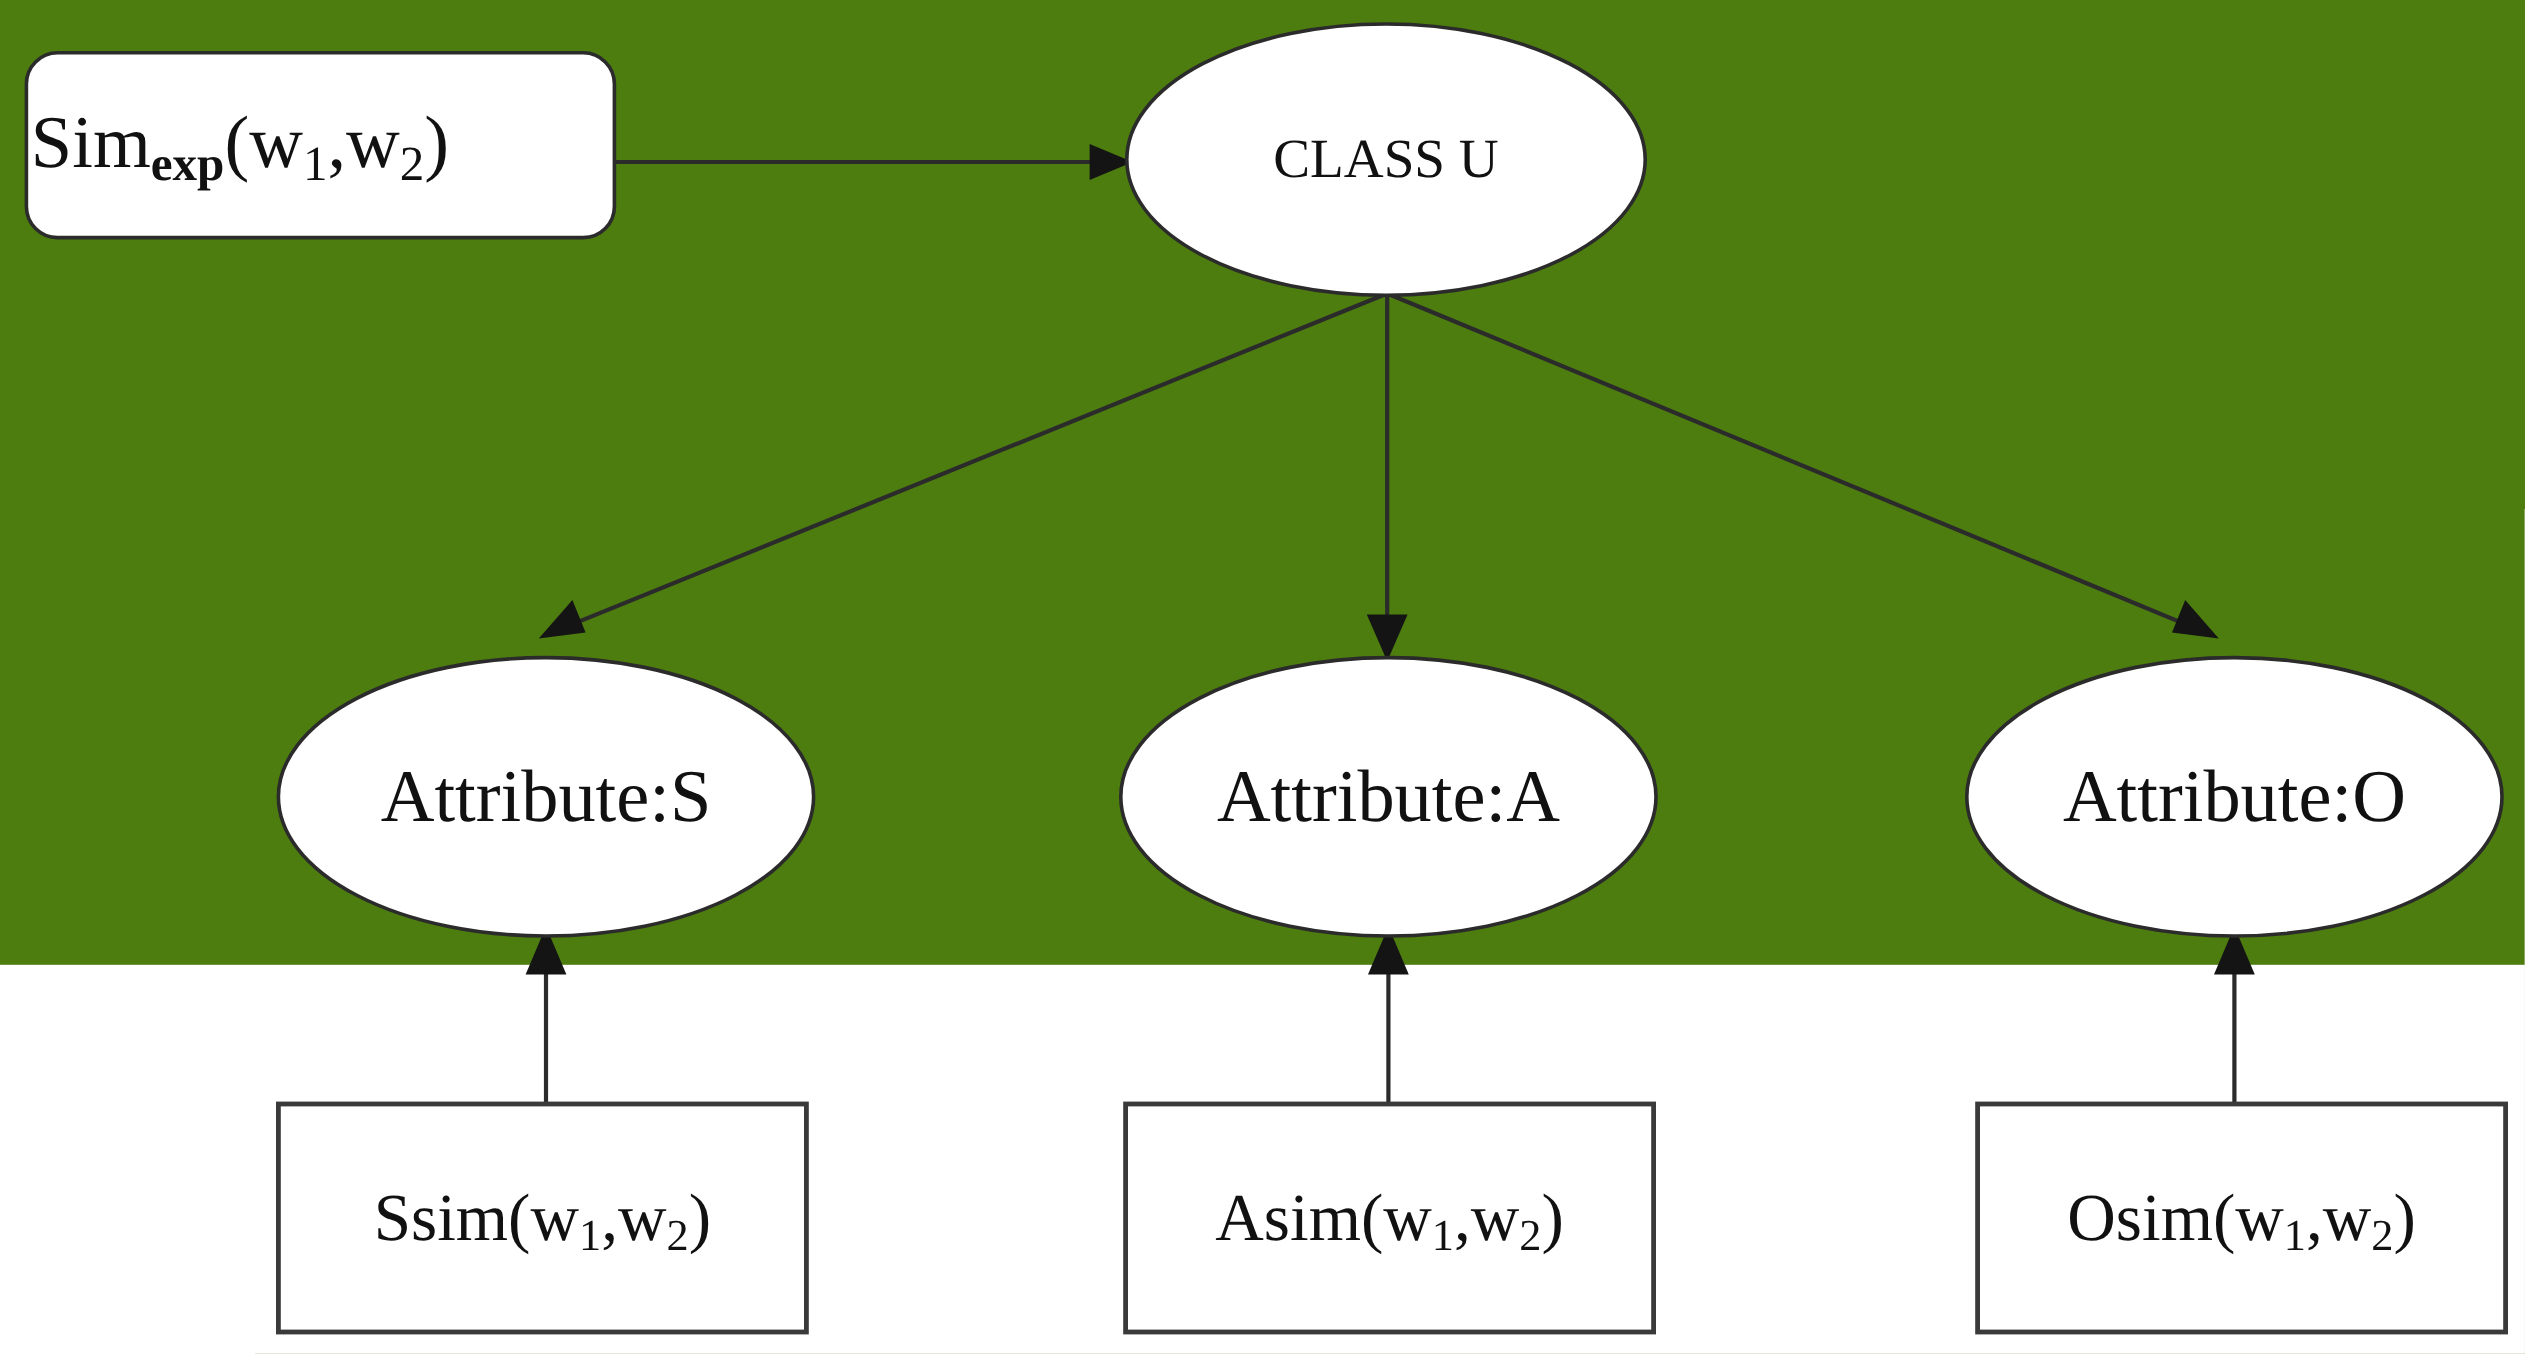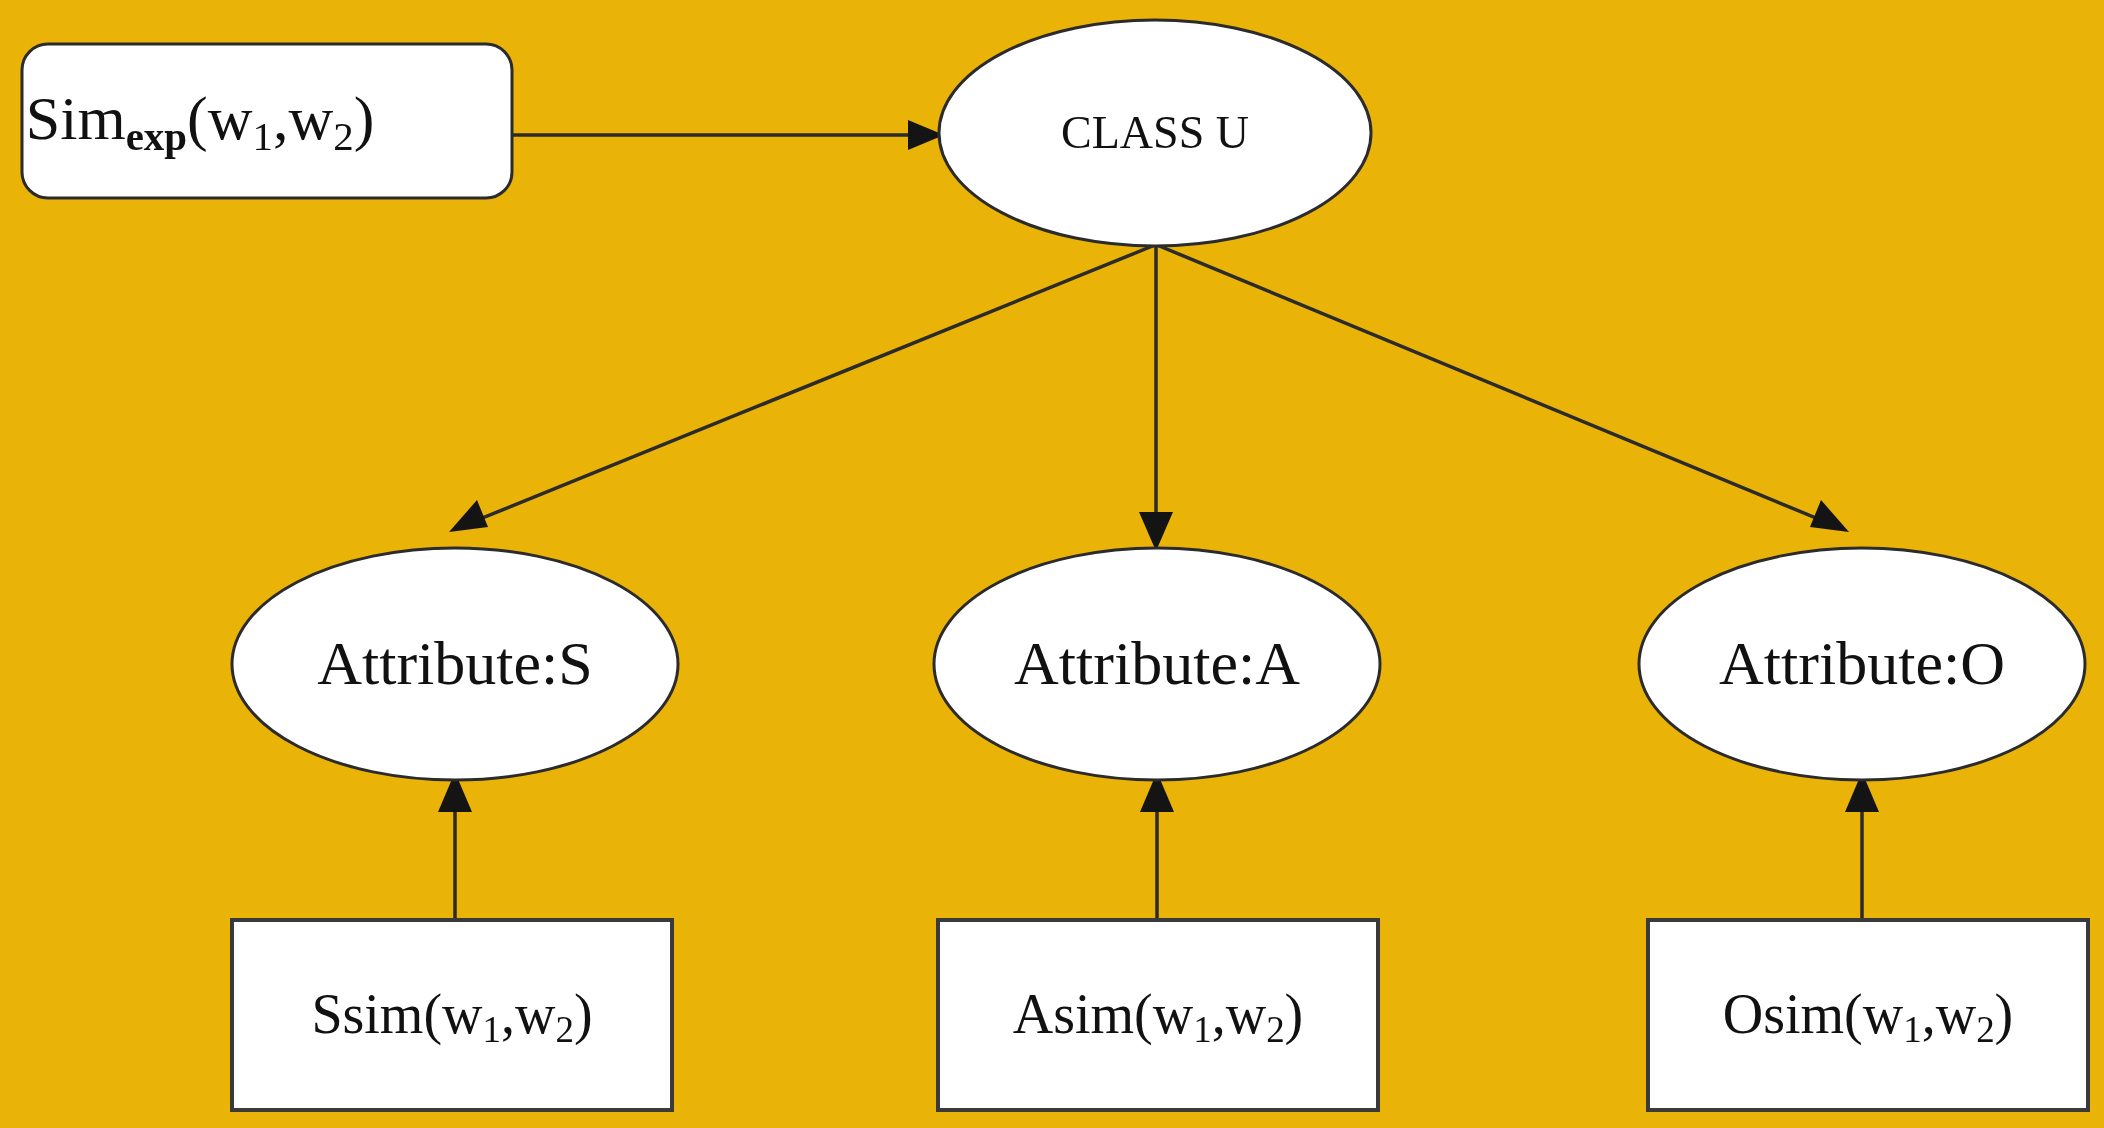--- a/index.html
+++ b/index.html
@@ -9,22 +9,22 @@
   }
   body {
     width: 2104px;
     height: 1128px;
     overflow: hidden;
     font-family: "Liberation Serif", "DejaVu Serif", serif;
   }
   #diagram-root {
     position: relative;
     width: 2104px;
-    height: 1128px;
-    background: #eab308;
+    height: 804px;
+    background: #4d7c0f;
   }
   svg#diagram-canvas {
     position: absolute;
     left: 0;
     top: 0;
     width: 2104px;
     height: 1128px;
     display: block;
   }
   .node-shape {

